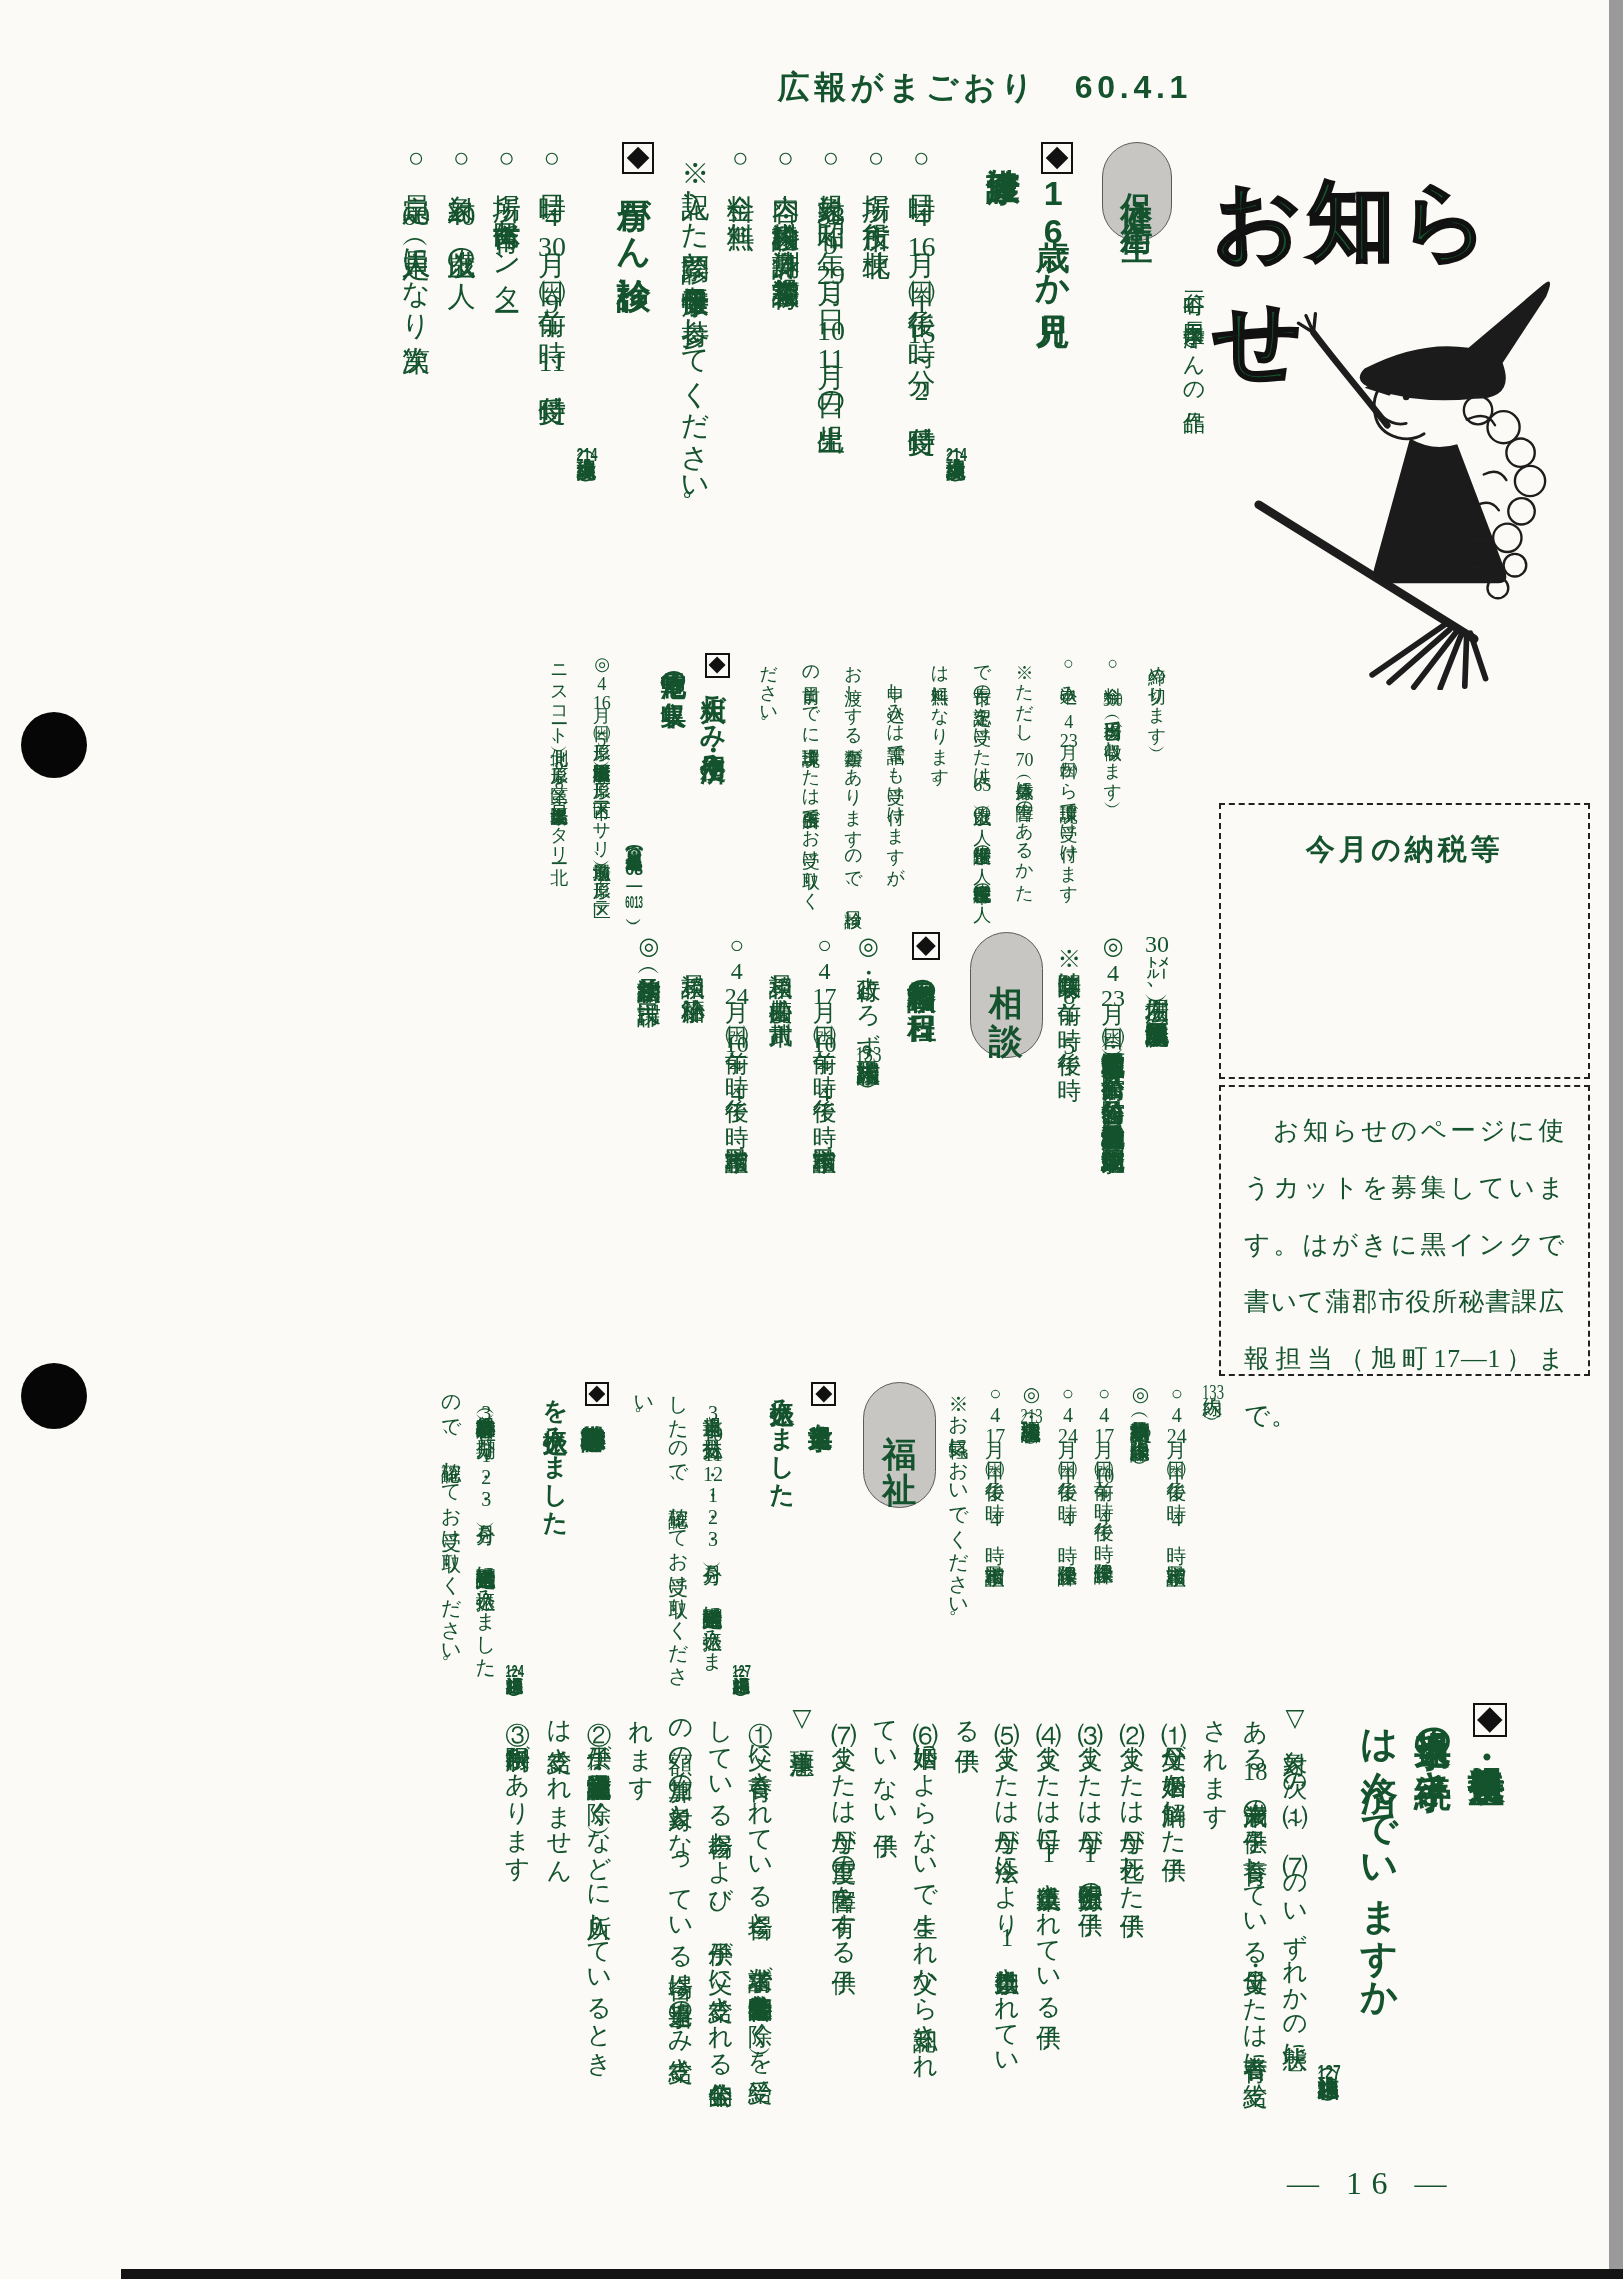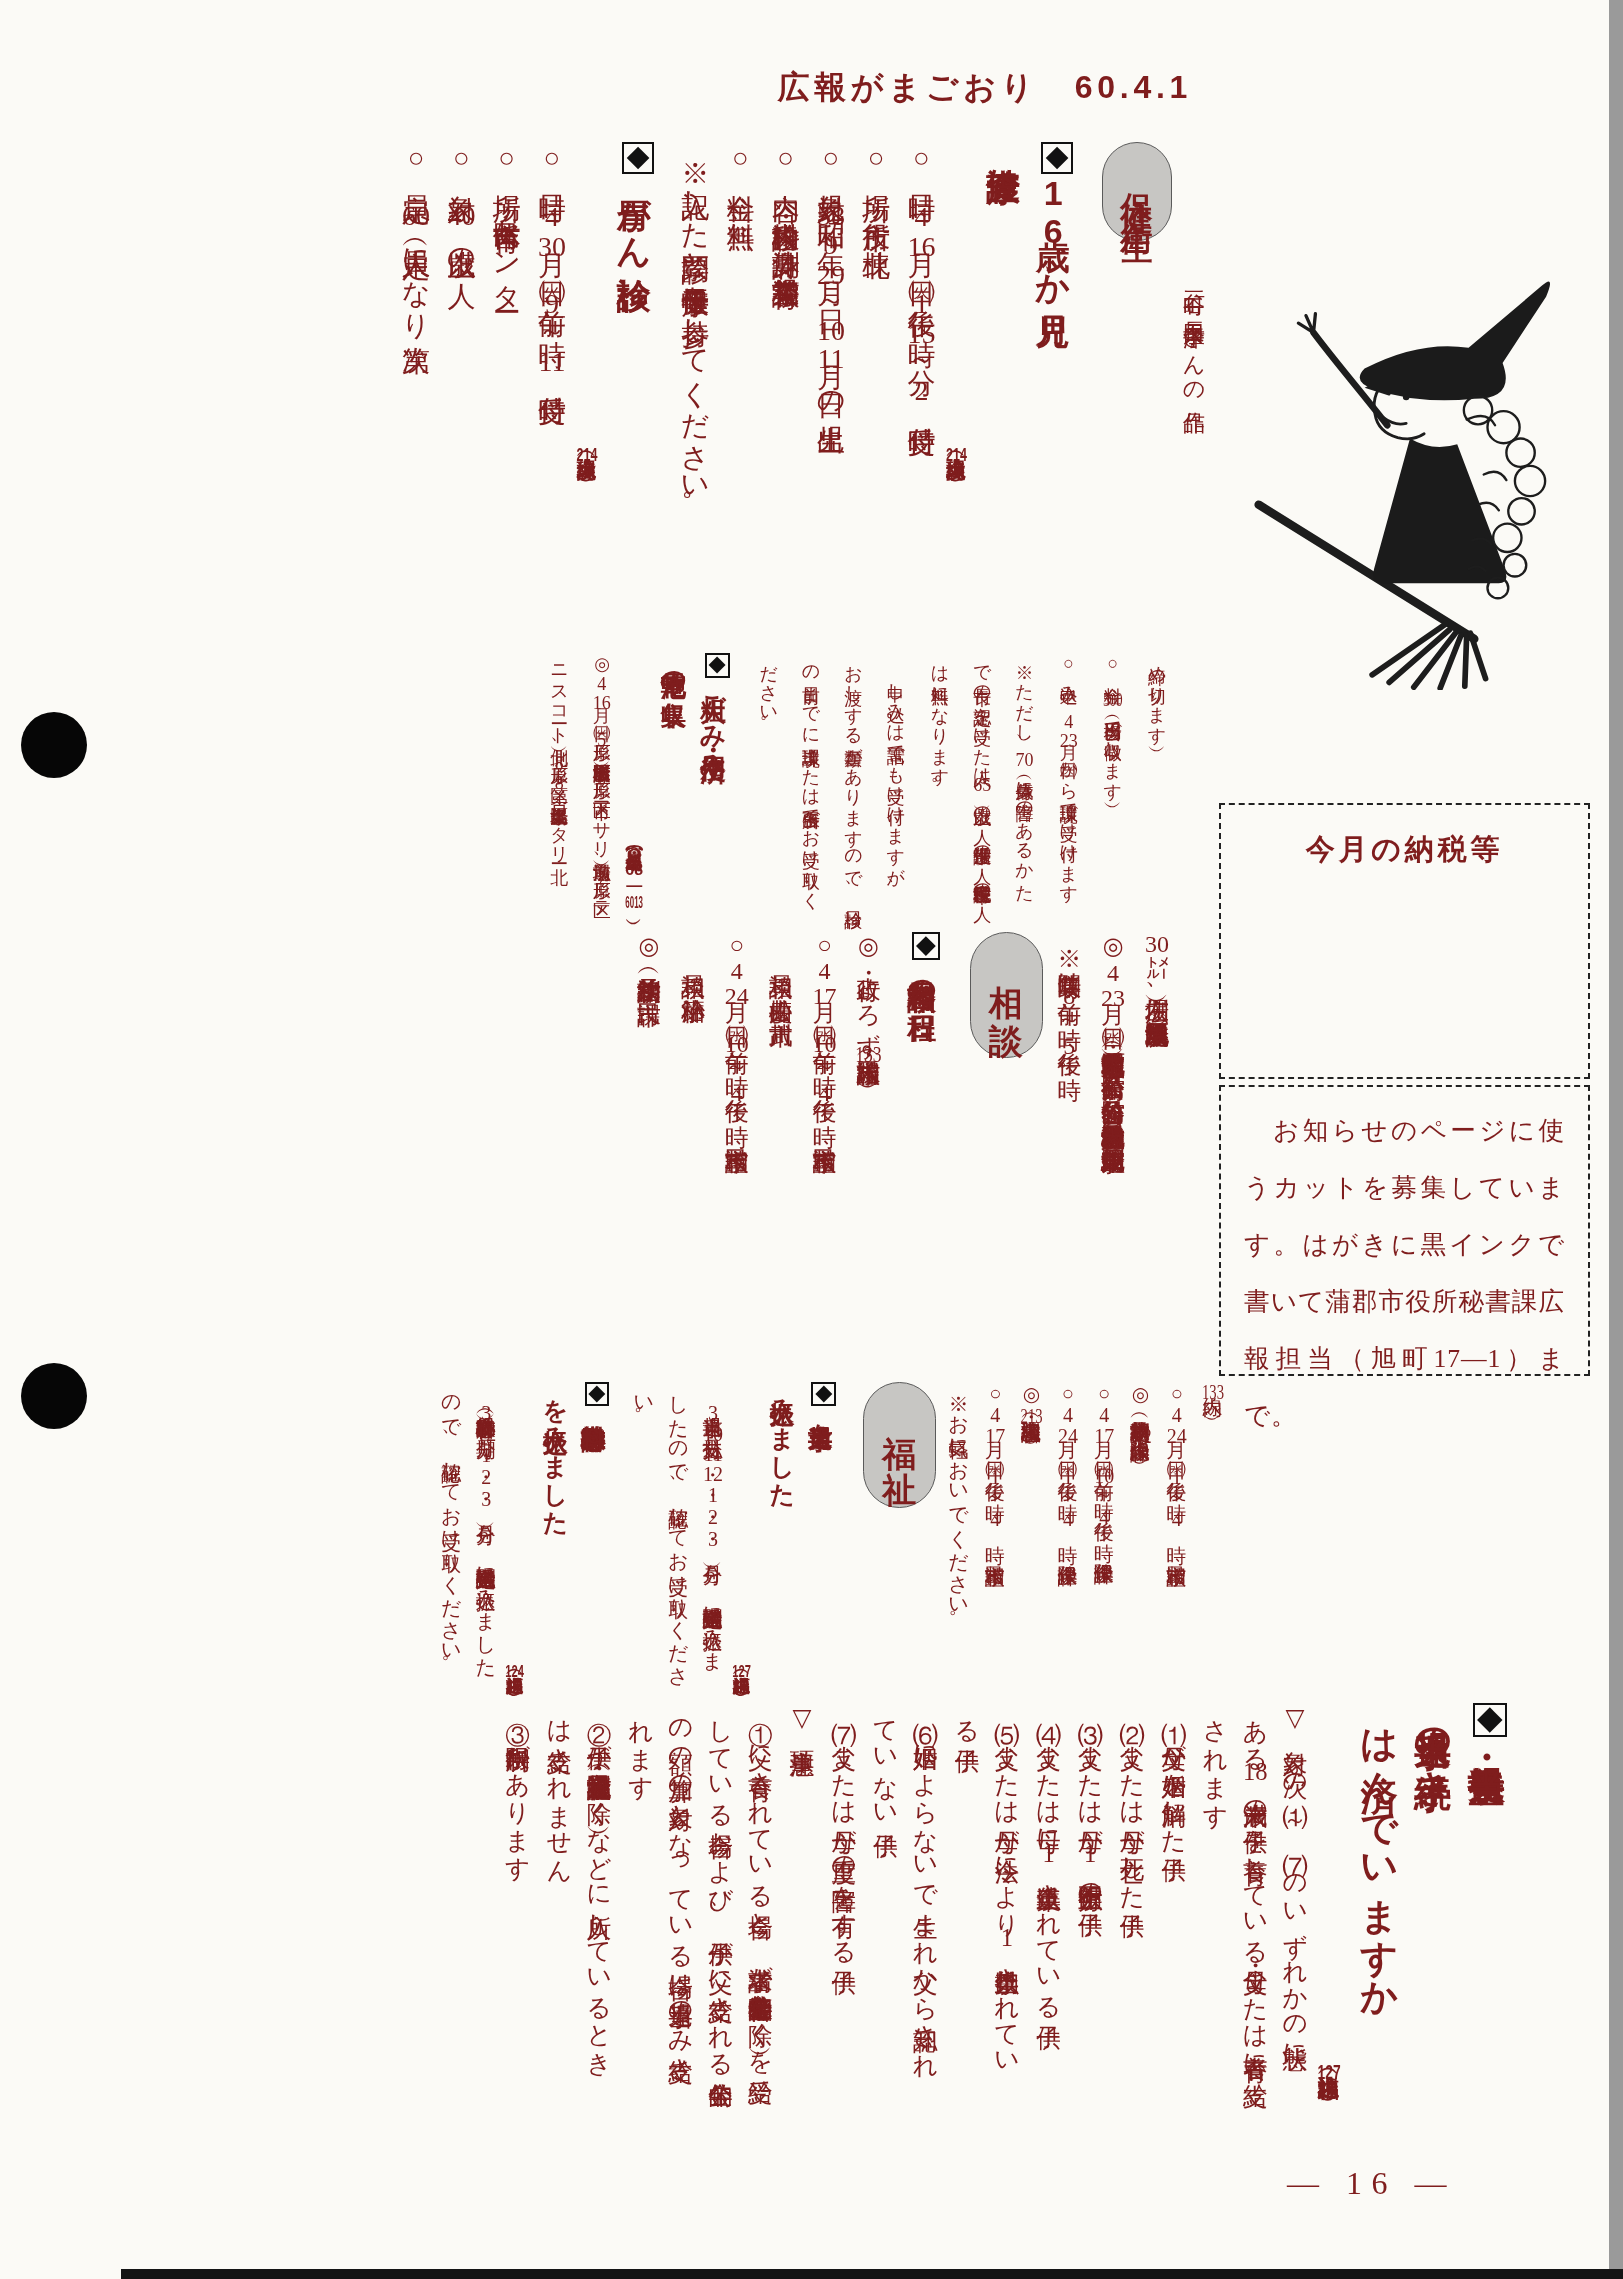--- a/index.html
+++ b/index.html
@@ -1,17 +1,17 @@
 <!DOCTYPE html>
 <html lang="ja" style="font-size:15px"><head>
 <meta charset="utf-8">
 <style>
   html,body{margin:0;padding:0;background:#888;}
   #page{position:relative;width:1624px;height:2280px;background:#fbfaf6;overflow:hidden;
-        font-family:"Liberation Serif","DejaVu Serif",serif;color:#7f1d1d;}
+        font-family:"Liberation Serif","DejaVu Serif",serif;color:#14532d;}
   
   .hole{position:absolute;left:21px;width:66px;height:66px;border-radius:50%;background:#060606;}
   #hole1{top:712px;} #hole2{top:1363px;}
   .edge-right{position:absolute;top:0;left:1609px;width:15px;height:2280px;background:#9a9a9a;}
   .edge-bottom{position:absolute;left:121px;top:2269px;width:1503px;height:10.4px;background:#141414;}
   
   #masthead{position:absolute;left:719px;top:66px;width:473px;text-align:right;
             font-family:"Liberation Sans","DejaVu Sans",sans-serif;font-weight:600;
             font-size:32px;letter-spacing:4.7px;}
   #announce-title{position:absolute;left:1213px;top:163px;width:360px;
@@ -69,20 +69,21 @@
   #band5 .h1{font-size:37px;line-height:1.45;}
   #band5 .dept{font-size:21px;}
 </style>
 </head>
 <body>
 
 <div id="page">
 
   <div id="masthead">広報がまごおり　60.4.1</div>
 
+  <div id="announce-title">お知らせ</div>
 
   <div id="artist-caption">三谷町　長田奈津子さんの作品</div>
 
   <svg id="witch" viewBox="0 0 360 458" fill="none" stroke="#1d1d1d" stroke-width="3" stroke-linecap="round">
 
     <line x1="30" y1="262" x2="258" y2="404" stroke-width="9"></line>
 
     <g stroke-width="6">
       <line x1="228" y1="388" x2="150" y2="442"></line>
       <line x1="232" y1="394" x2="168" y2="450"></line>

